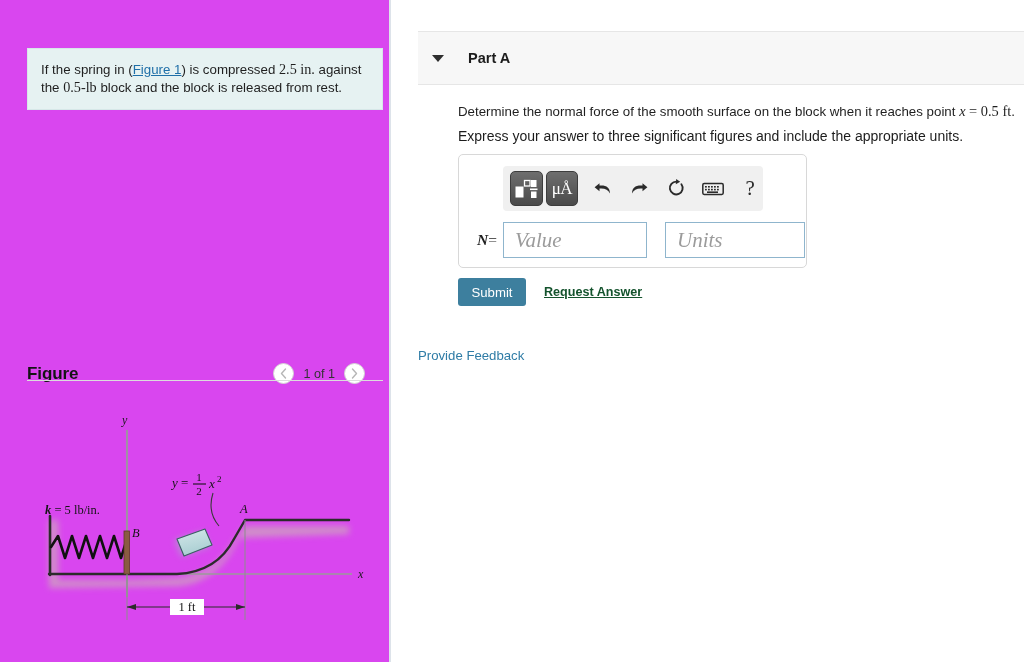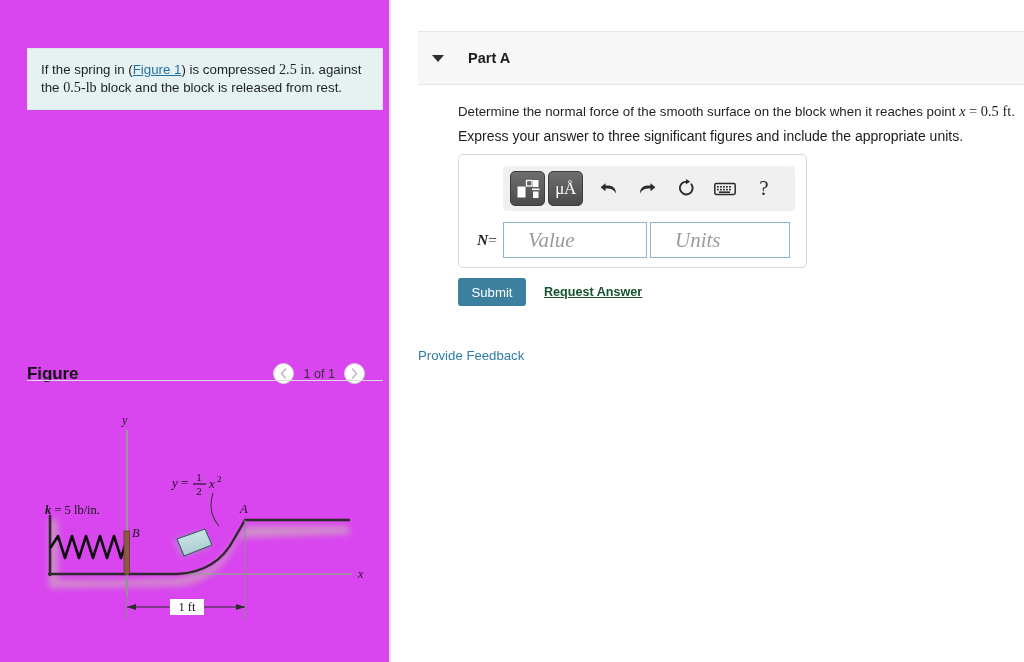--- a/index.html
+++ b/index.html
@@ -196,21 +196,21 @@
     height: 114px;
     border: 1px solid #d8d8d8;
     border-radius: 5px;
     background: #ffffff;
     box-sizing: border-box;
   }
   .toolbar {
     position: absolute;
     left: 44px;
     top: 11px;
-    width: 292px;
+    width: 260px;
     height: 45px;
     background: #f0f0f0;
     border-radius: 4px;
     display: flex;
     align-items: center;
     padding-left: 4px;
     box-sizing: border-box;
   }
   .tb-btn {
     width: 35px;
@@ -268,25 +268,25 @@
     color: #1f1f1f;
   }
   .n-label i { font-style: italic; font-weight: bold; }
   .field {
     height: 36px;
     border: 1px solid #8fb5cd;
     background: #ffffff;
     box-sizing: border-box;
     display: flex;
     align-items: center;
-    padding-left: 24px;
+    padding-left: 11px;
     cursor: text;
   }
   .field-value { width: 144px; }
-  .field-units { width: 140px; margin-left: 3px; }
+  .field-units { width: 140px; margin-left: 18px; }
   .ph {
     font-family: "Liberation Serif", serif;
     font-style: italic;
     font-size: 21px;
     color: #9b9b9b;
     line-height: 1;
   }
 
   
   .submit-btn {

